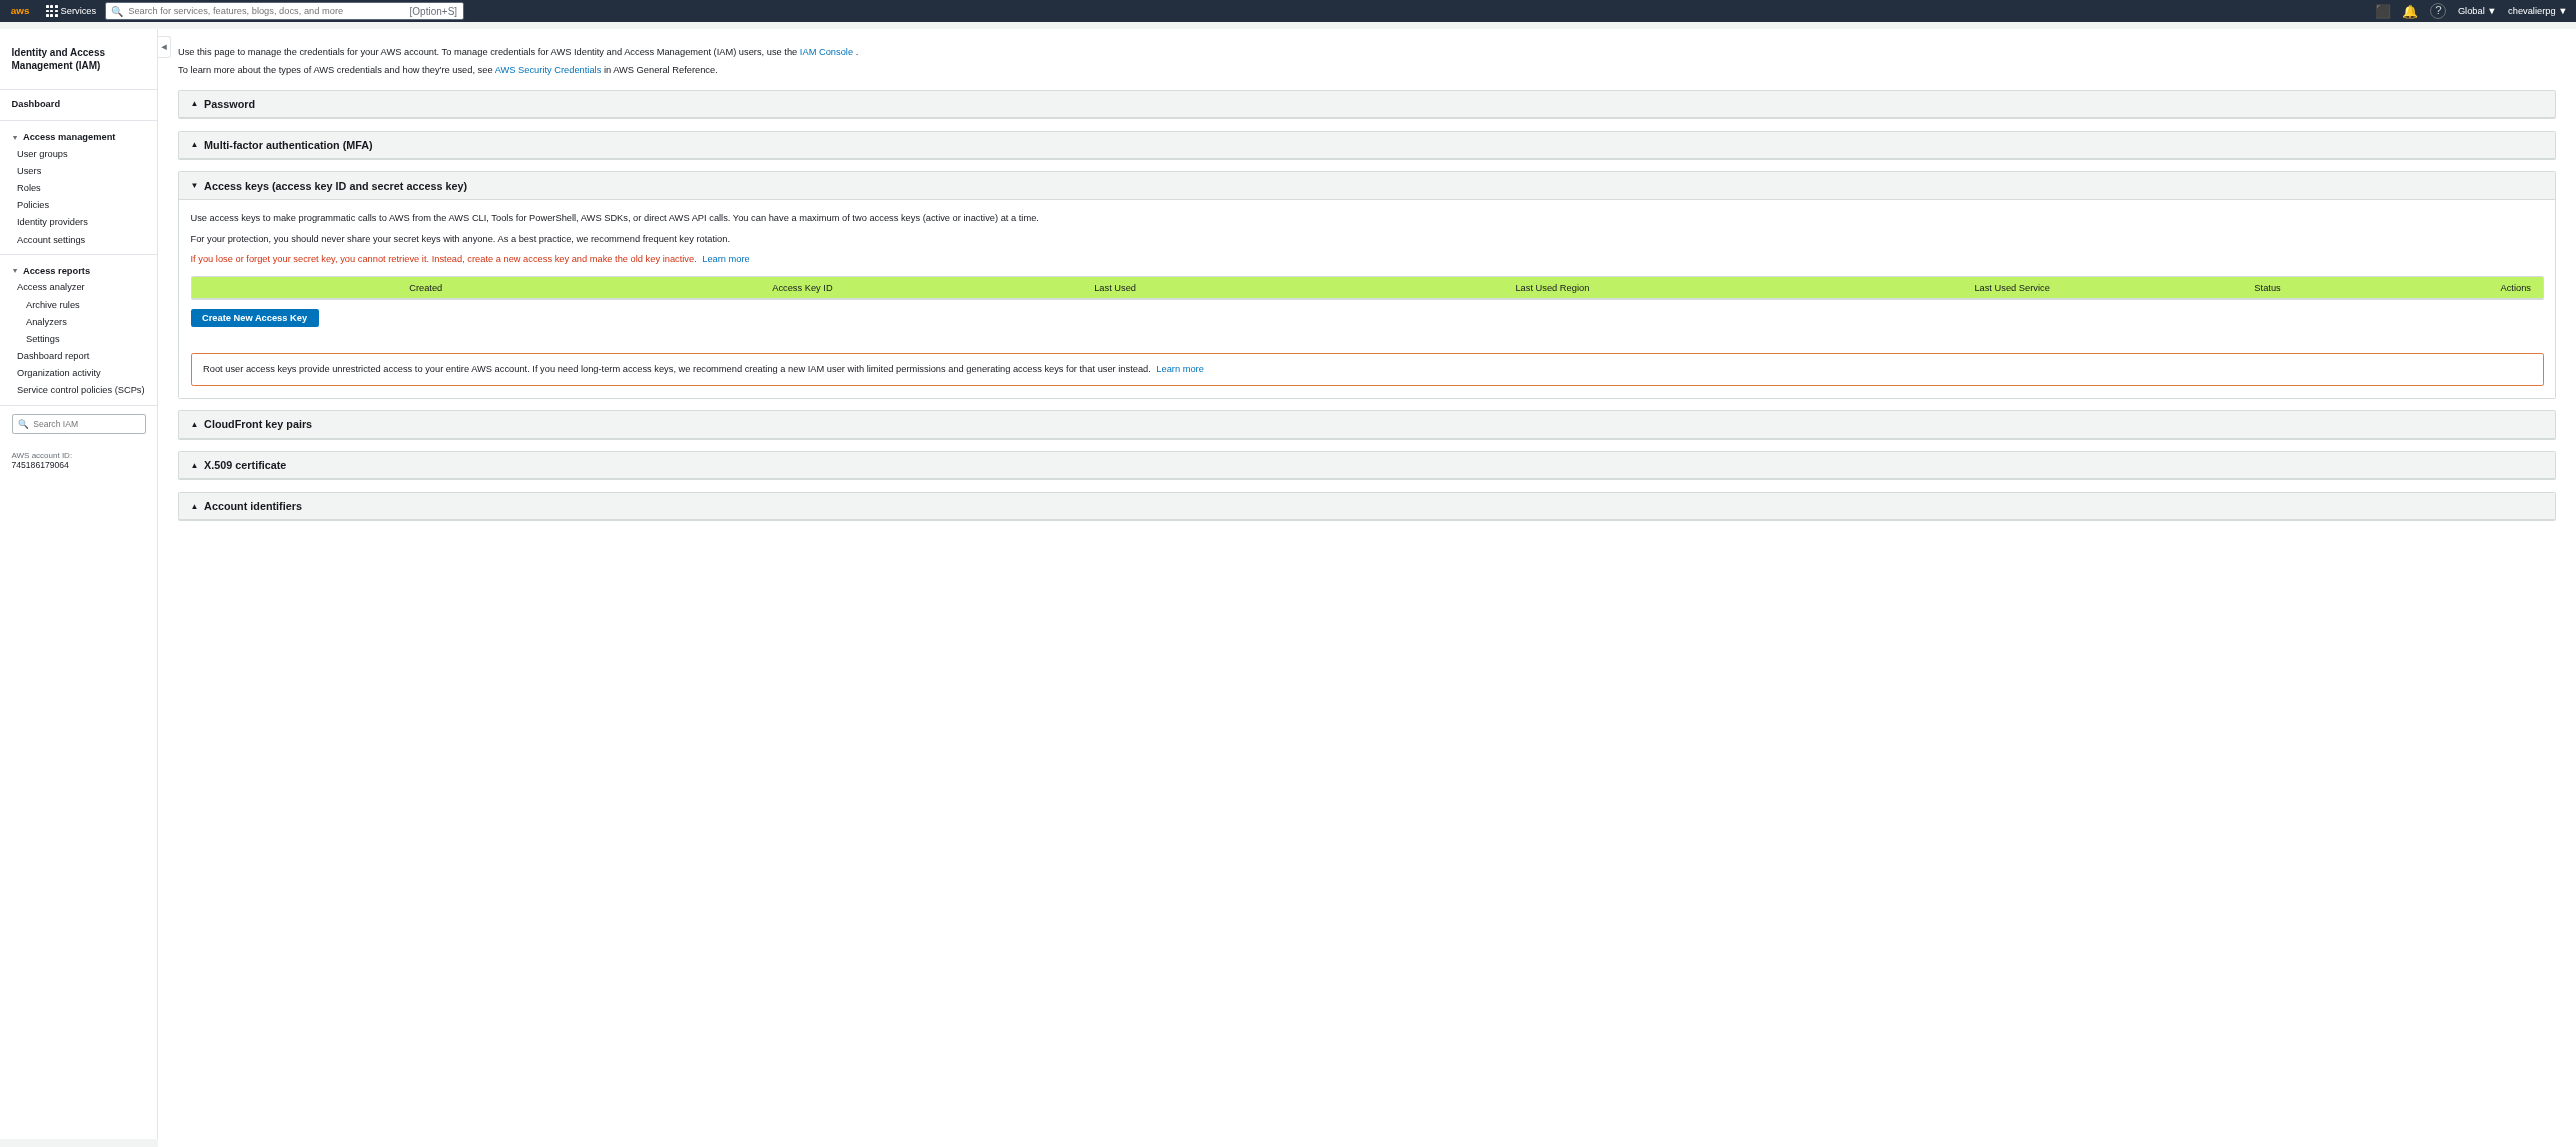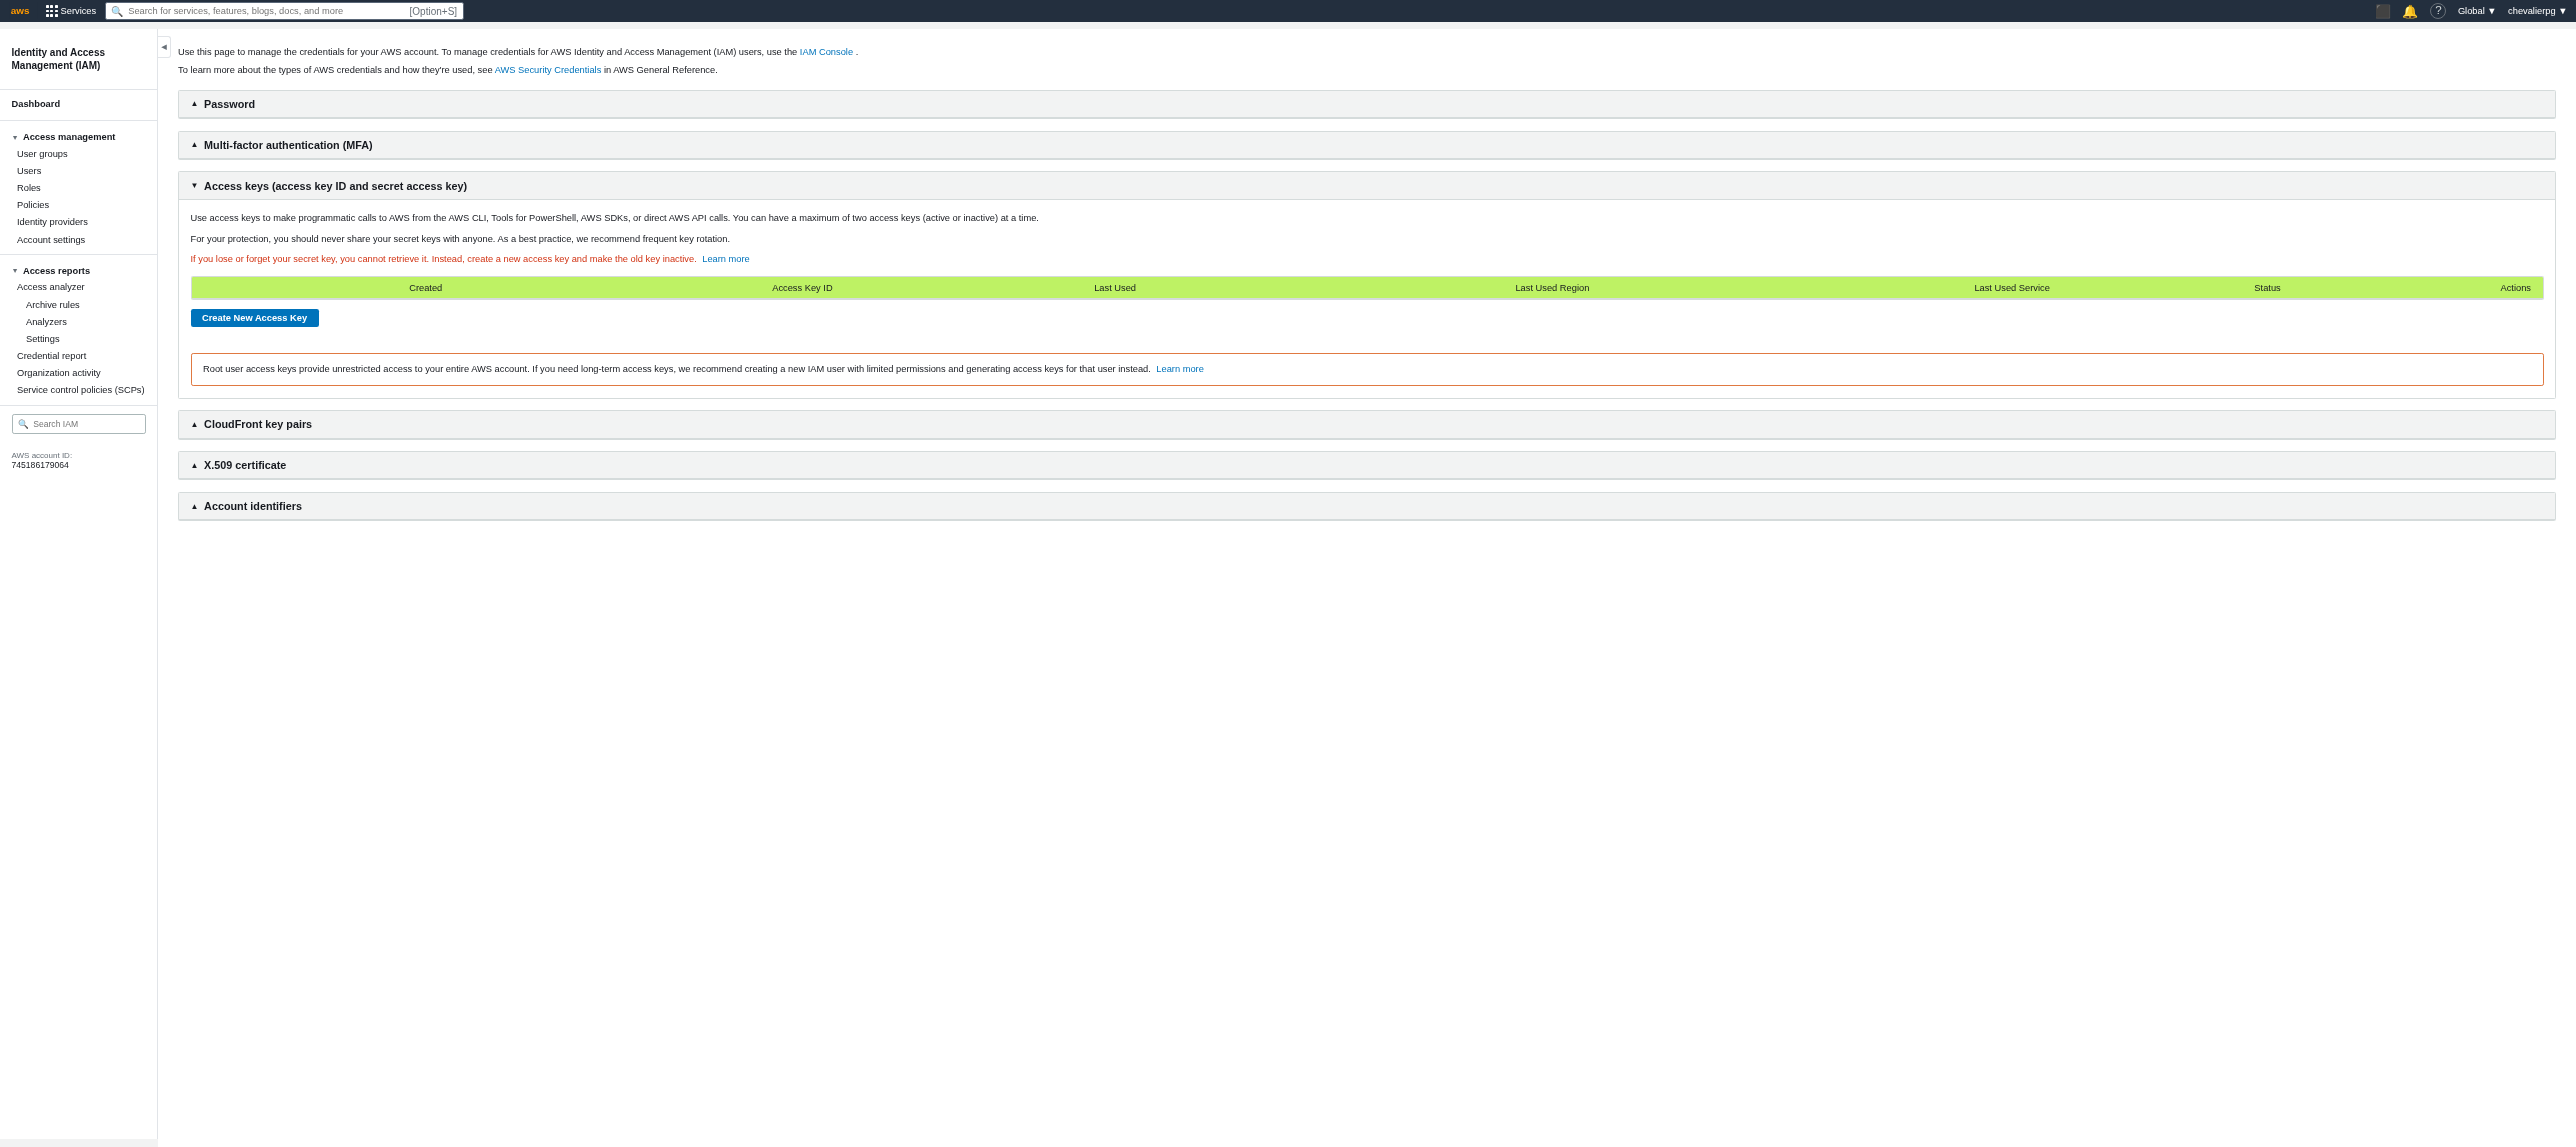--- a/index.html
+++ b/index.html
@@ -359,21 +359,21 @@
     <div class="sidebar-divider"></div>
 
     <div class="sidebar-section-label">
       <span class="chevron">▼</span>
       <span>Access reports</span>
     </div>
     <div class="sidebar-item">Access analyzer</div>
     <div class="sidebar-item sub">Archive rules</div>
     <div class="sidebar-item sub">Analyzers</div>
     <div class="sidebar-item sub">Settings</div>
-    <div class="sidebar-item">Credential report</div>
+    <div class="sidebar-item">Dashboard report</div>
     <div class="sidebar-item">Organization activity</div>
     <div class="sidebar-item">Service control policies (SCPs)</div>
 
     <div class="sidebar-divider"></div>
 
     <div class="sidebar-search">
       <span style="color:#687078;font-size:8.6px;">🔍</span>
       <input type="text" style="font-size: 8.6px;" placeholder="Search IAM">
     </div>
 

